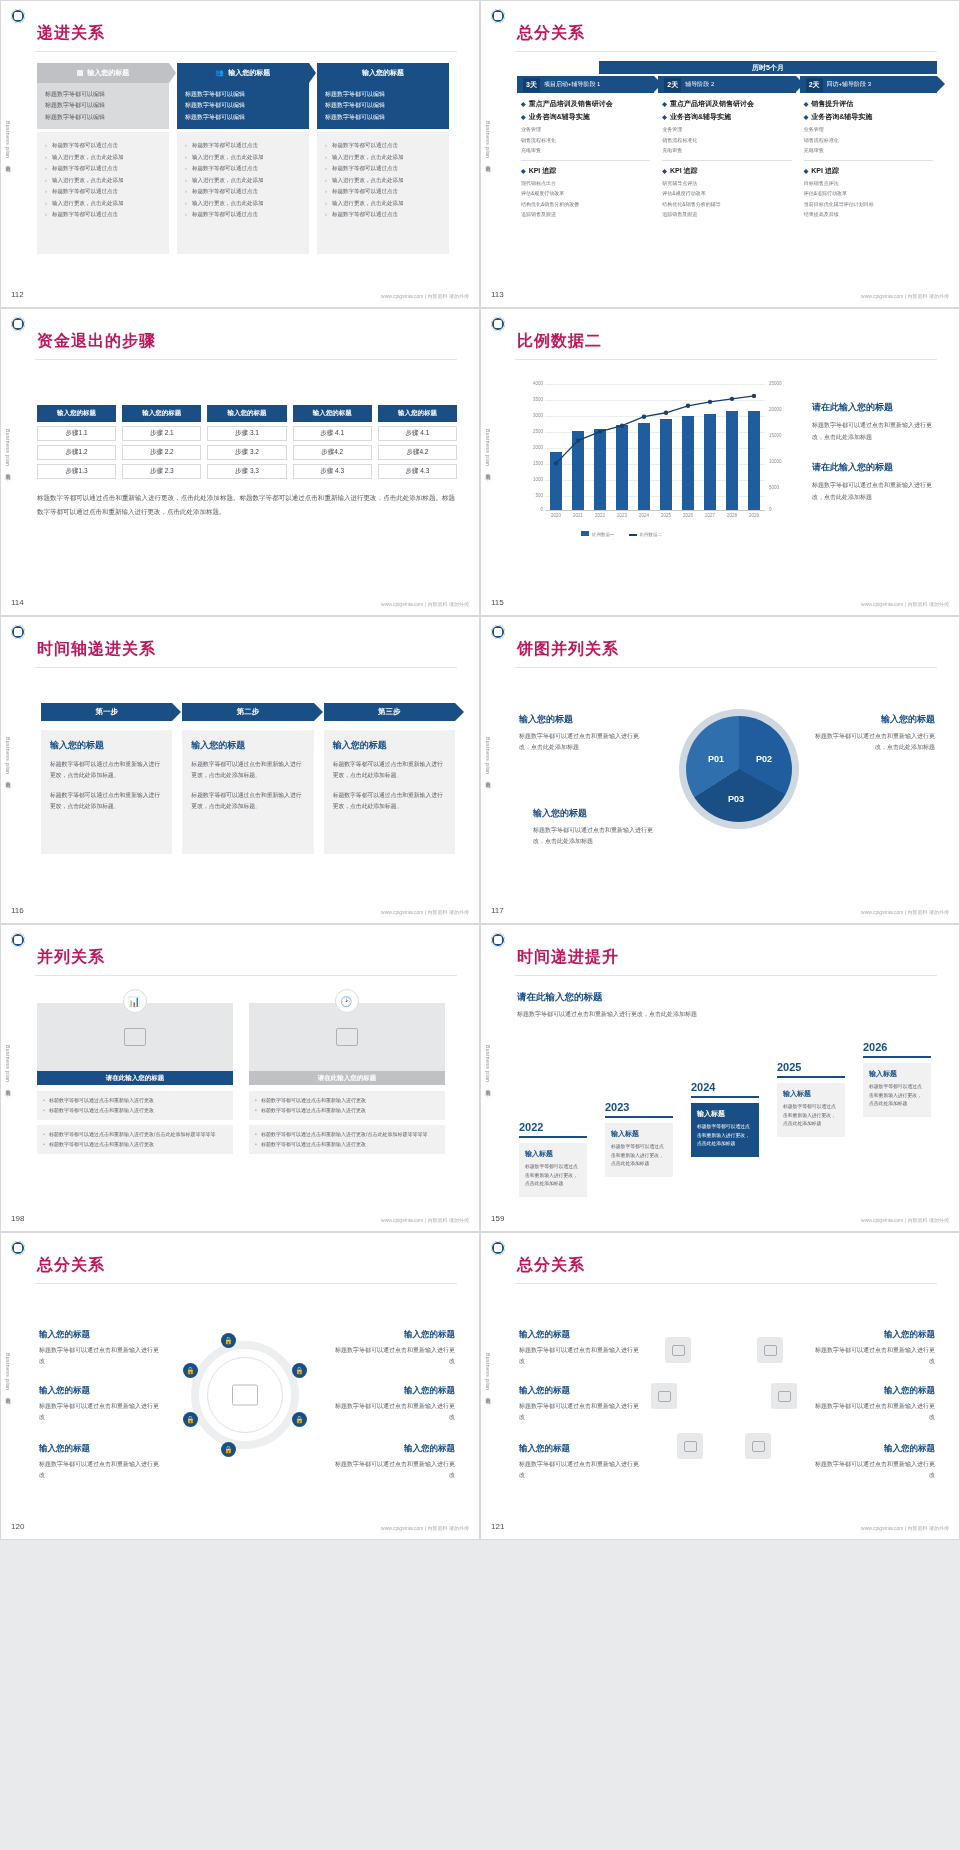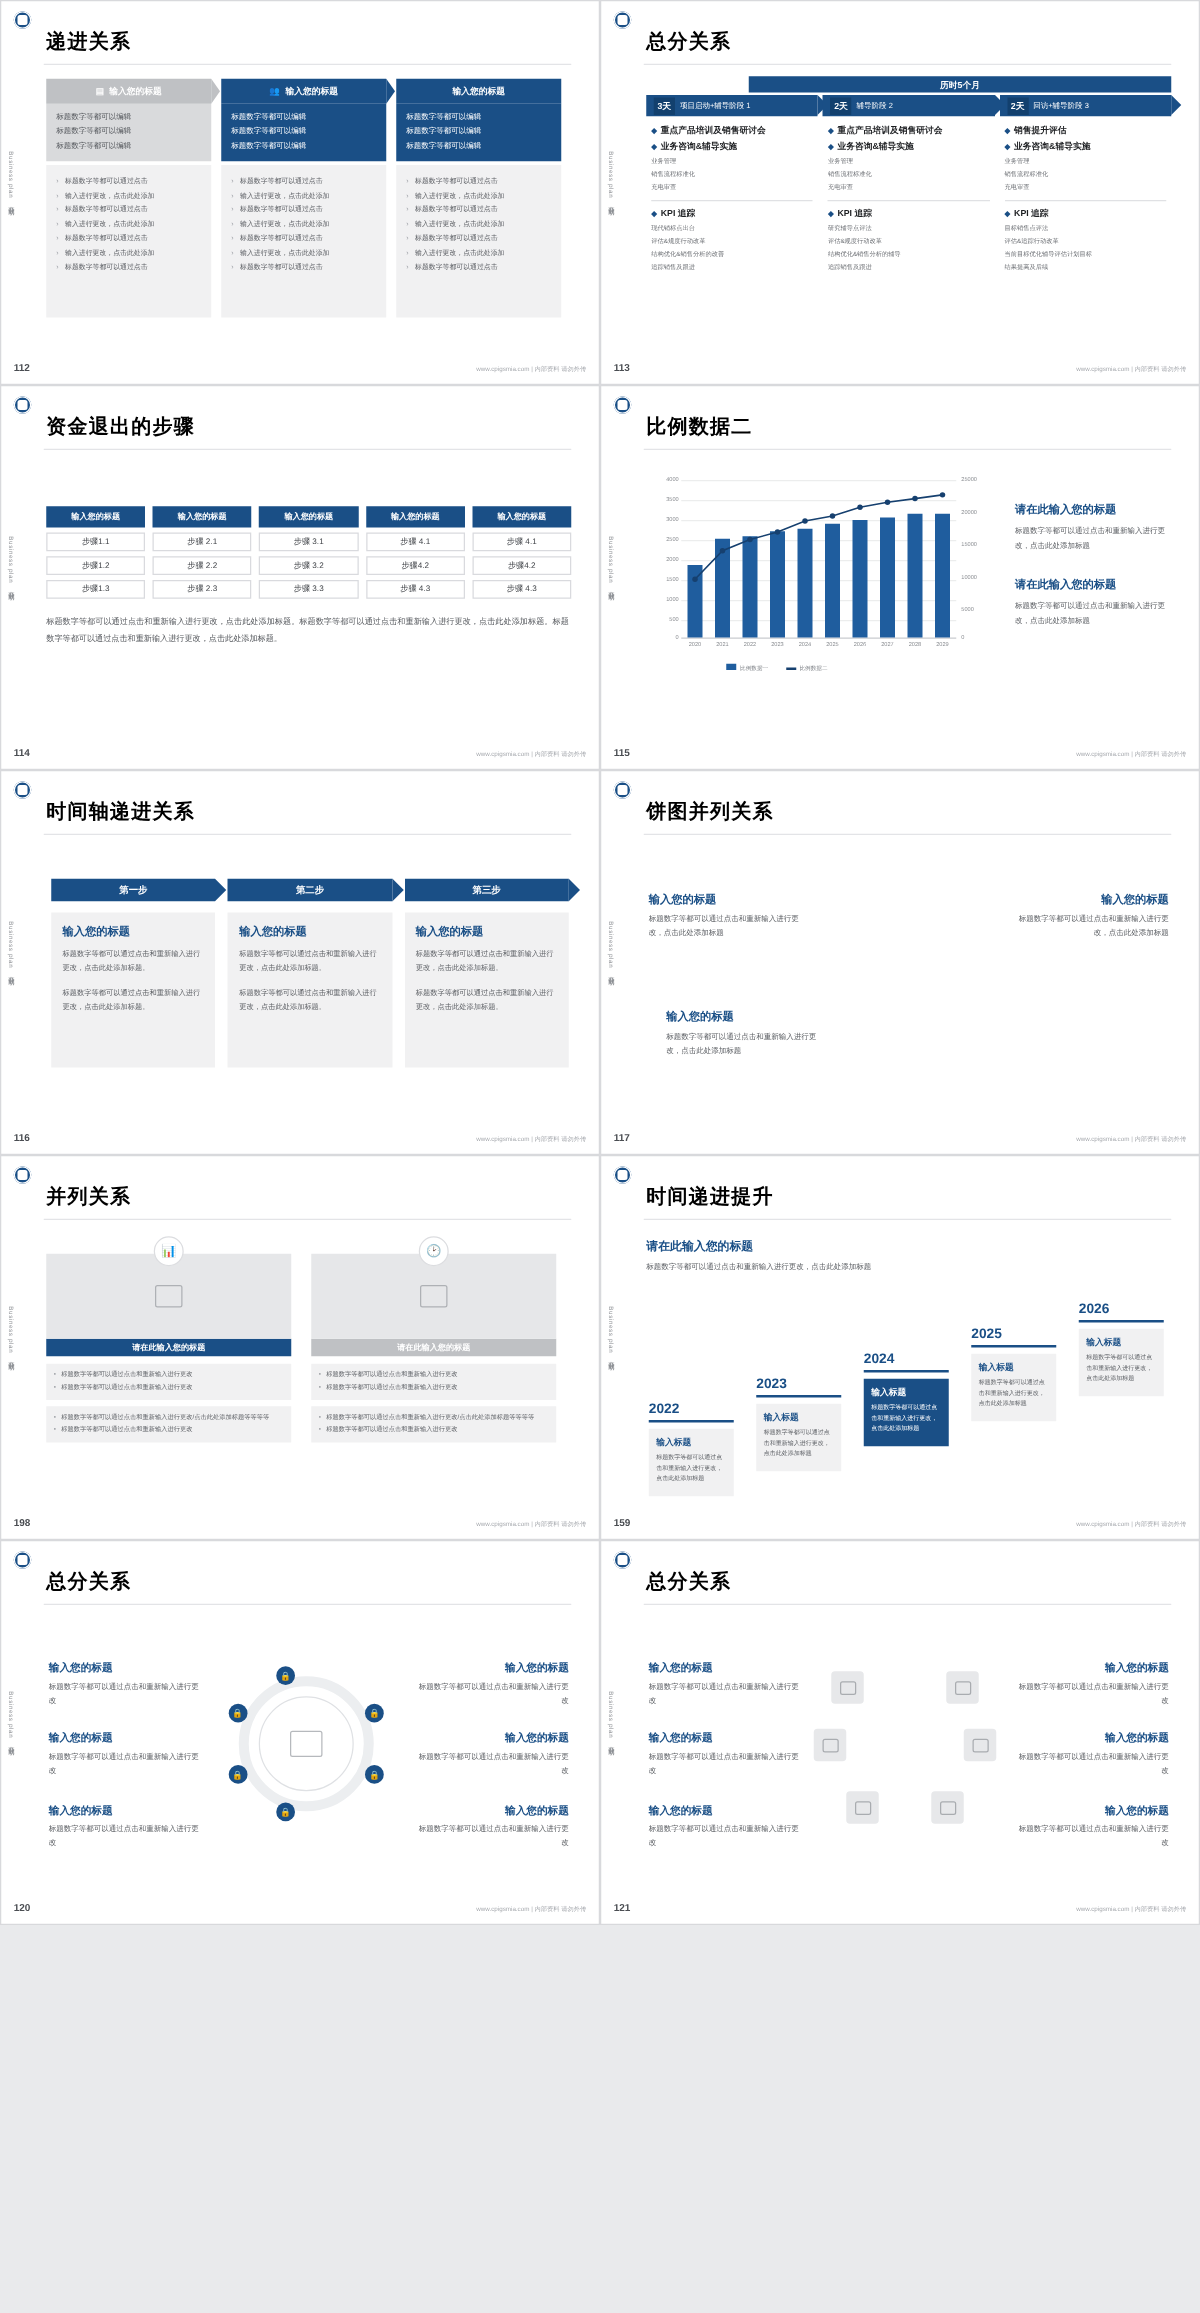--- a/index.html
+++ b/index.html
@@ -36,29 +36,29 @@
     background: #fff; border-radius: 2px;
   }
   .sidetext {
     position: absolute; left: 4px; top: 120px;
     writing-mode: vertical-rl;
     font-size: 5px; color: #8a8d92; letter-spacing: .5px;
     white-space: nowrap;
   }
   .pagenum {
     position: absolute; left: 10px; bottom: 8px;
-    font-size: 8px; color: #4a4d52; font-weight: bold; text-align: right;
+    font-size: 8px; color: #4a4d52; font-weight: normal; text-align: right;
   }
   .footer-right {
     position: absolute; right: 10px; bottom: 8px;
     font-size: 5px; color: #a6a9ae;
   }
   .title {
     position: absolute; left: 36px; top: 22px;
-    font-size: 16px; font-weight: bold; color: #000000;
+    font-size: 16px; font-weight: bold; color: #be185d;
     letter-spacing: 1px;
   }
   .divider {
     position: absolute; left: 34px; right: 22px; top: 50px;
     height: 1px; background: #e3e4e7;
   }
 
   .blue { background: #1a4f86; color: #fff; }
   .gray { background: #bfc1c4; color: #fff; }
 
@@ -558,20 +558,28 @@
     <div class="pagenum">116</div>
     <div class="footer-right">www.cpigsmia.com | 内部资料 请勿外传</div>
   </div>
 
   <div class="slide s117">
     <div class="badge"></div>
     <div class="sidetext">Business plan 商业计划书</div>
     <div class="title">饼图并列关系</div>
     <div class="divider"></div>
 
+    <div class="pie">
+      <div class="pie-inner">
+        <div class="sl" style="background:conic-gradient(#1f5d9e 0 33%, #1a4f86 33% 66%, #2f6fae 66% 100%);"></div>
+        <span class="lbl" style="left:22px;top:38px">P01</span>
+        <span class="lbl" style="right:20px;top:38px">P02</span>
+        <span class="lbl" style="left:42px;bottom:18px">P03</span>
+      </div>
+    </div>
 
     <div class="blk b1">
       <h4>输入您的标题</h4>
       <p>标题数字等都可以通过点击和重新输入进行更改，点击此处添加标题</p>
     </div>
     <div class="blk b2">
       <h4>输入您的标题</h4>
       <p>标题数字等都可以通过点击和重新输入进行更改，点击此处添加标题</p>
     </div>
     <div class="blk b3">

